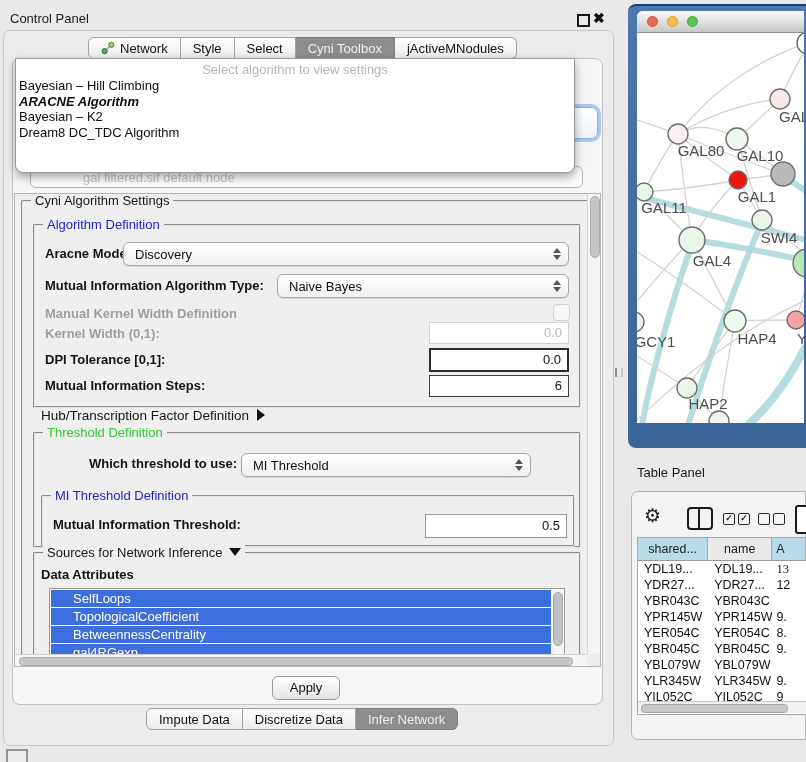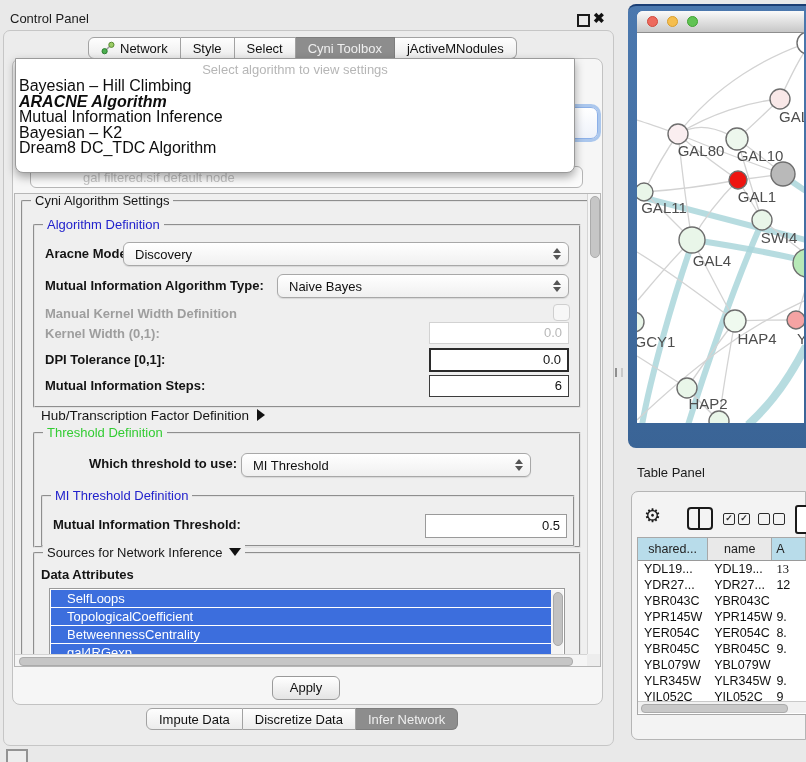--- a/index.html
+++ b/index.html
@@ -20,21 +20,21 @@
   .tab:last-child{border-radius:0 6px 6px 0;}
   .tab.sel{background:#8d8d8d;color:#efefef;border-color:#7d7d7d;}
 
   .content-panel{position:absolute;left:12px;top:58px;width:589px;height:645px;background:#f6f6f6;
                  border:1px solid #c2c2c2;border-radius:8px;}
 
   
   .popup{position:absolute;left:15px;top:58px;width:558px;height:113px;background:#fff;
          border:1px solid #9a9a9a;border-radius:0 0 8px 8px;box-shadow:0 4px 10px rgba(0,0,0,.35);z-index:30;}
   .popup .ph{height:16px;padding-top:3px;text-align:center;color:#b6b6b6;font-size:13px;}
-  .popup .it{height:15.6px;line-height:15.6px;padding-left:3px;font-size:16px;color:#0d0d0d;}
+  .popup .it{height:15.6px;line-height:15.6px;padding-left:3px;font-size:13px;color:#0d0d0d;}
 
   .combo-stub{position:absolute;left:558px;top:107px;width:38px;height:30px;border:1px solid #8cb0e8;border-radius:7px;
       background:linear-gradient(#ffffff,#eef2fa);box-shadow:0 0 0 3px rgba(110,160,230,.55);z-index:5;}
   .combo-sliver{position:absolute;left:30px;top:166px;width:553px;height:22px;border:1px solid #b5b5b5;border-radius:6px;
       background:#fbfbfb;color:#c2c2c2;font-size:13px;line-height:22px;padding-left:52px;z-index:4;box-sizing:border-box;}
 
   
   .settings-scroll{position:absolute;left:14px;top:193px;width:587px;height:474px;border:1px solid #b6b6b6;
                    background:#efefef;box-sizing:border-box;overflow:hidden;}
   .scroll-view{position:absolute;left:0;top:0;right:13px;bottom:12px;overflow:hidden;}
@@ -68,21 +68,21 @@
 
   .chk{position:absolute;width:15px;height:15px;border:1px solid #cfcfcf;border-radius:4px;background:#f7f7f7;}
 
   .tri-r{display:inline-block;width:0;height:0;border-top:6px solid transparent;border-bottom:6px solid transparent;
          border-left:8px solid #111;vertical-align:-1px;margin-left:8px;}
   .tri-d{display:inline-block;width:0;height:0;border-left:6px solid transparent;border-right:6px solid transparent;
          border-top:8px solid #111;vertical-align:1px;margin-left:6px;}
 
   .attr-list{position:absolute;border:1px solid #9a9a9a;background:#fff;overflow:hidden;box-sizing:border-box;}
   .attr-item{height:17px;line-height:17px;margin:1px 0 0 1px;width:501px;background:#3c6edd;color:#fff;
-             font-size:13px;padding-left:16px;box-sizing:border-box;white-space:nowrap;}
+             font-size:13px;padding-left:22px;box-sizing:border-box;white-space:nowrap;}
   .list-vsb{position:absolute;top:1px;bottom:1px;right:1px;width:12px;background:#f4f4f4;}
   .list-vsb .th{position:absolute;left:1.5px;top:2px;width:8px;height:52px;border-radius:5px;background:#c2c2c2;border:1px solid #a8a8a8;}
 
   .apply-btn{position:absolute;left:260px;top:618px;width:66px;height:22px;border:1px solid #9a9a9a;border-radius:6px;
              background:linear-gradient(#ffffff,#e4e4e4);font-size:13px;color:#111;text-align:center;line-height:21px;}
 
   .mini-panel-ic{position:absolute;left:6px;top:749px;width:18px;height:14px;border:2px solid #939393;background:#ededed;border-bottom:none;}
 
   
   .grip{position:absolute;left:615px;top:368px;width:4px;height:9px;border-left:2px solid #8f8f8f;border-right:2px solid #c9c9c9;}
@@ -159,21 +159,20 @@
   <div class="content-panel"></div>
 
   <div class="combo-stub"></div>
 
   <div class="combo-sliver">gal filtered.sif default node</div>
 
   <div class="popup">
     <div class="ph">Select algorithm to view settings</div>
     <div class="it">Bayesian – Hill Climbing</div>
     <div class="it" style="font-weight:bold;font-style:italic;">ARACNE Algorithm</div>
-    <div class="it">Mutual Information Inference</div>
     <div class="it">Bayesian – K2</div>
     <div class="it">Dream8 DC_TDC Algorithm</div>
   </div>
 
   <div class="settings-scroll">
     <div class="scroll-view">
 
       <div class="group" style="left:6px;top:6px;width:564px;height:520px;">
         <div class="gtitle">Cyni Algorithm Settings</div>
 

